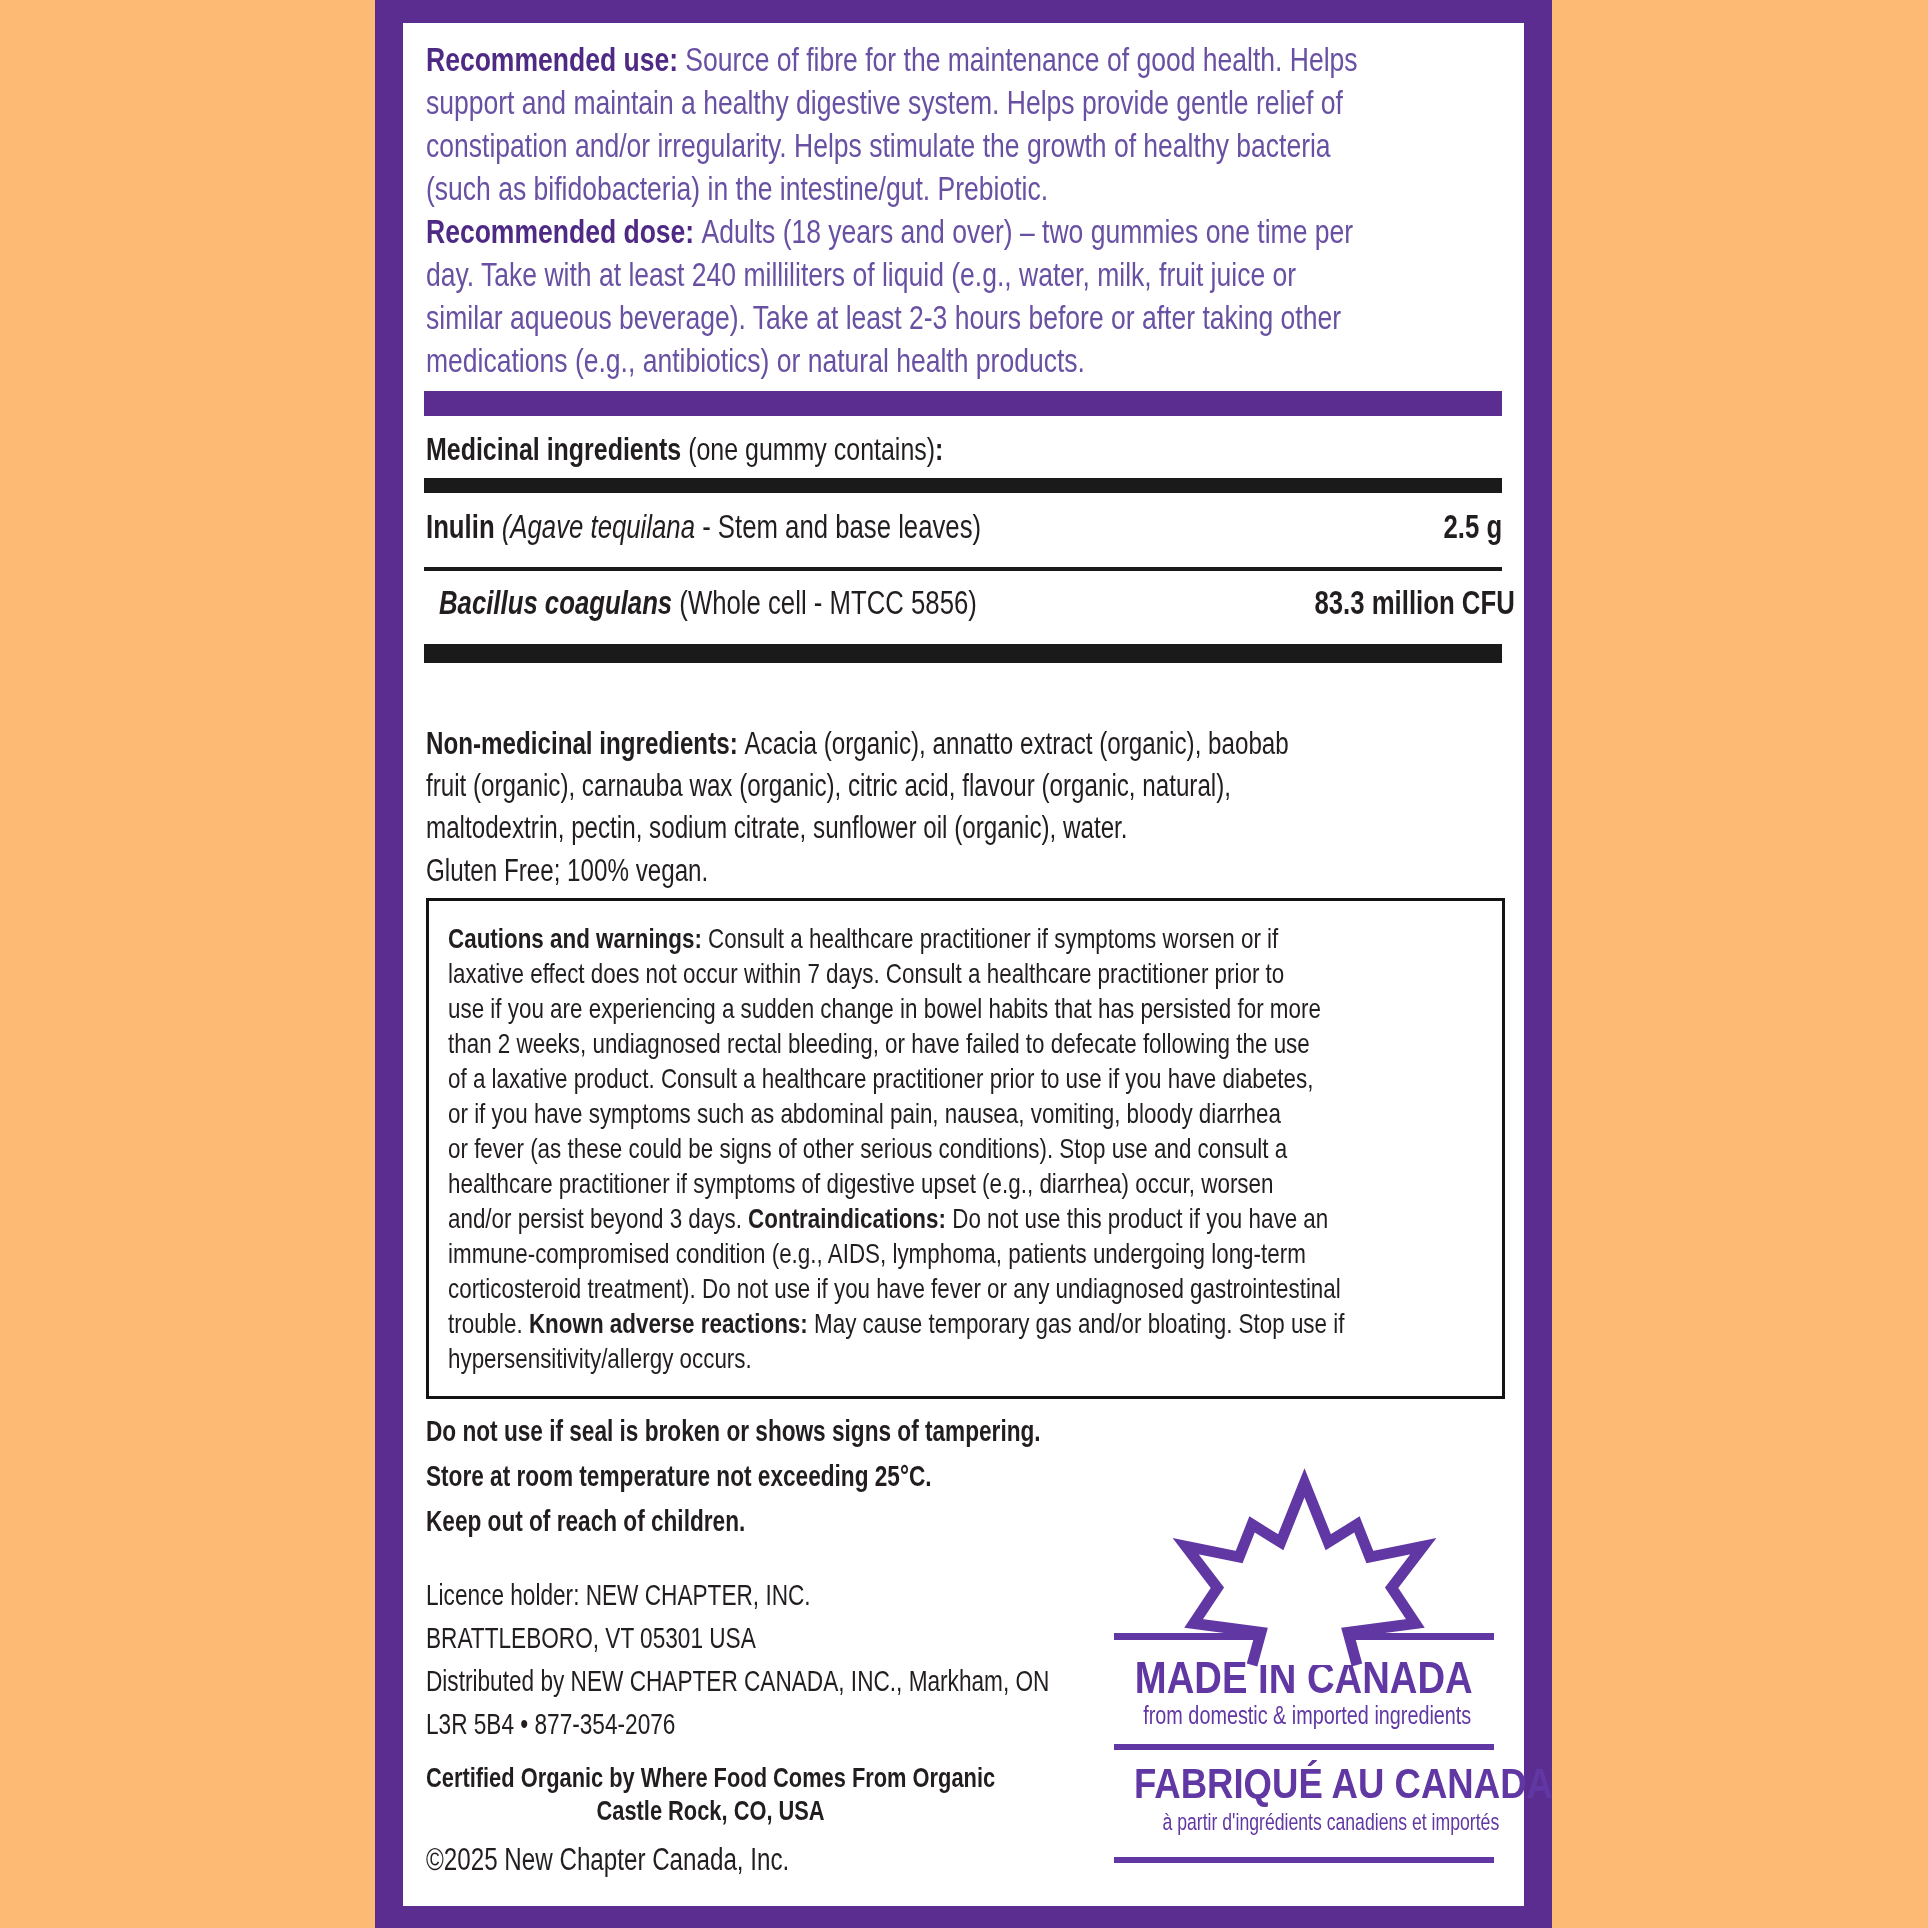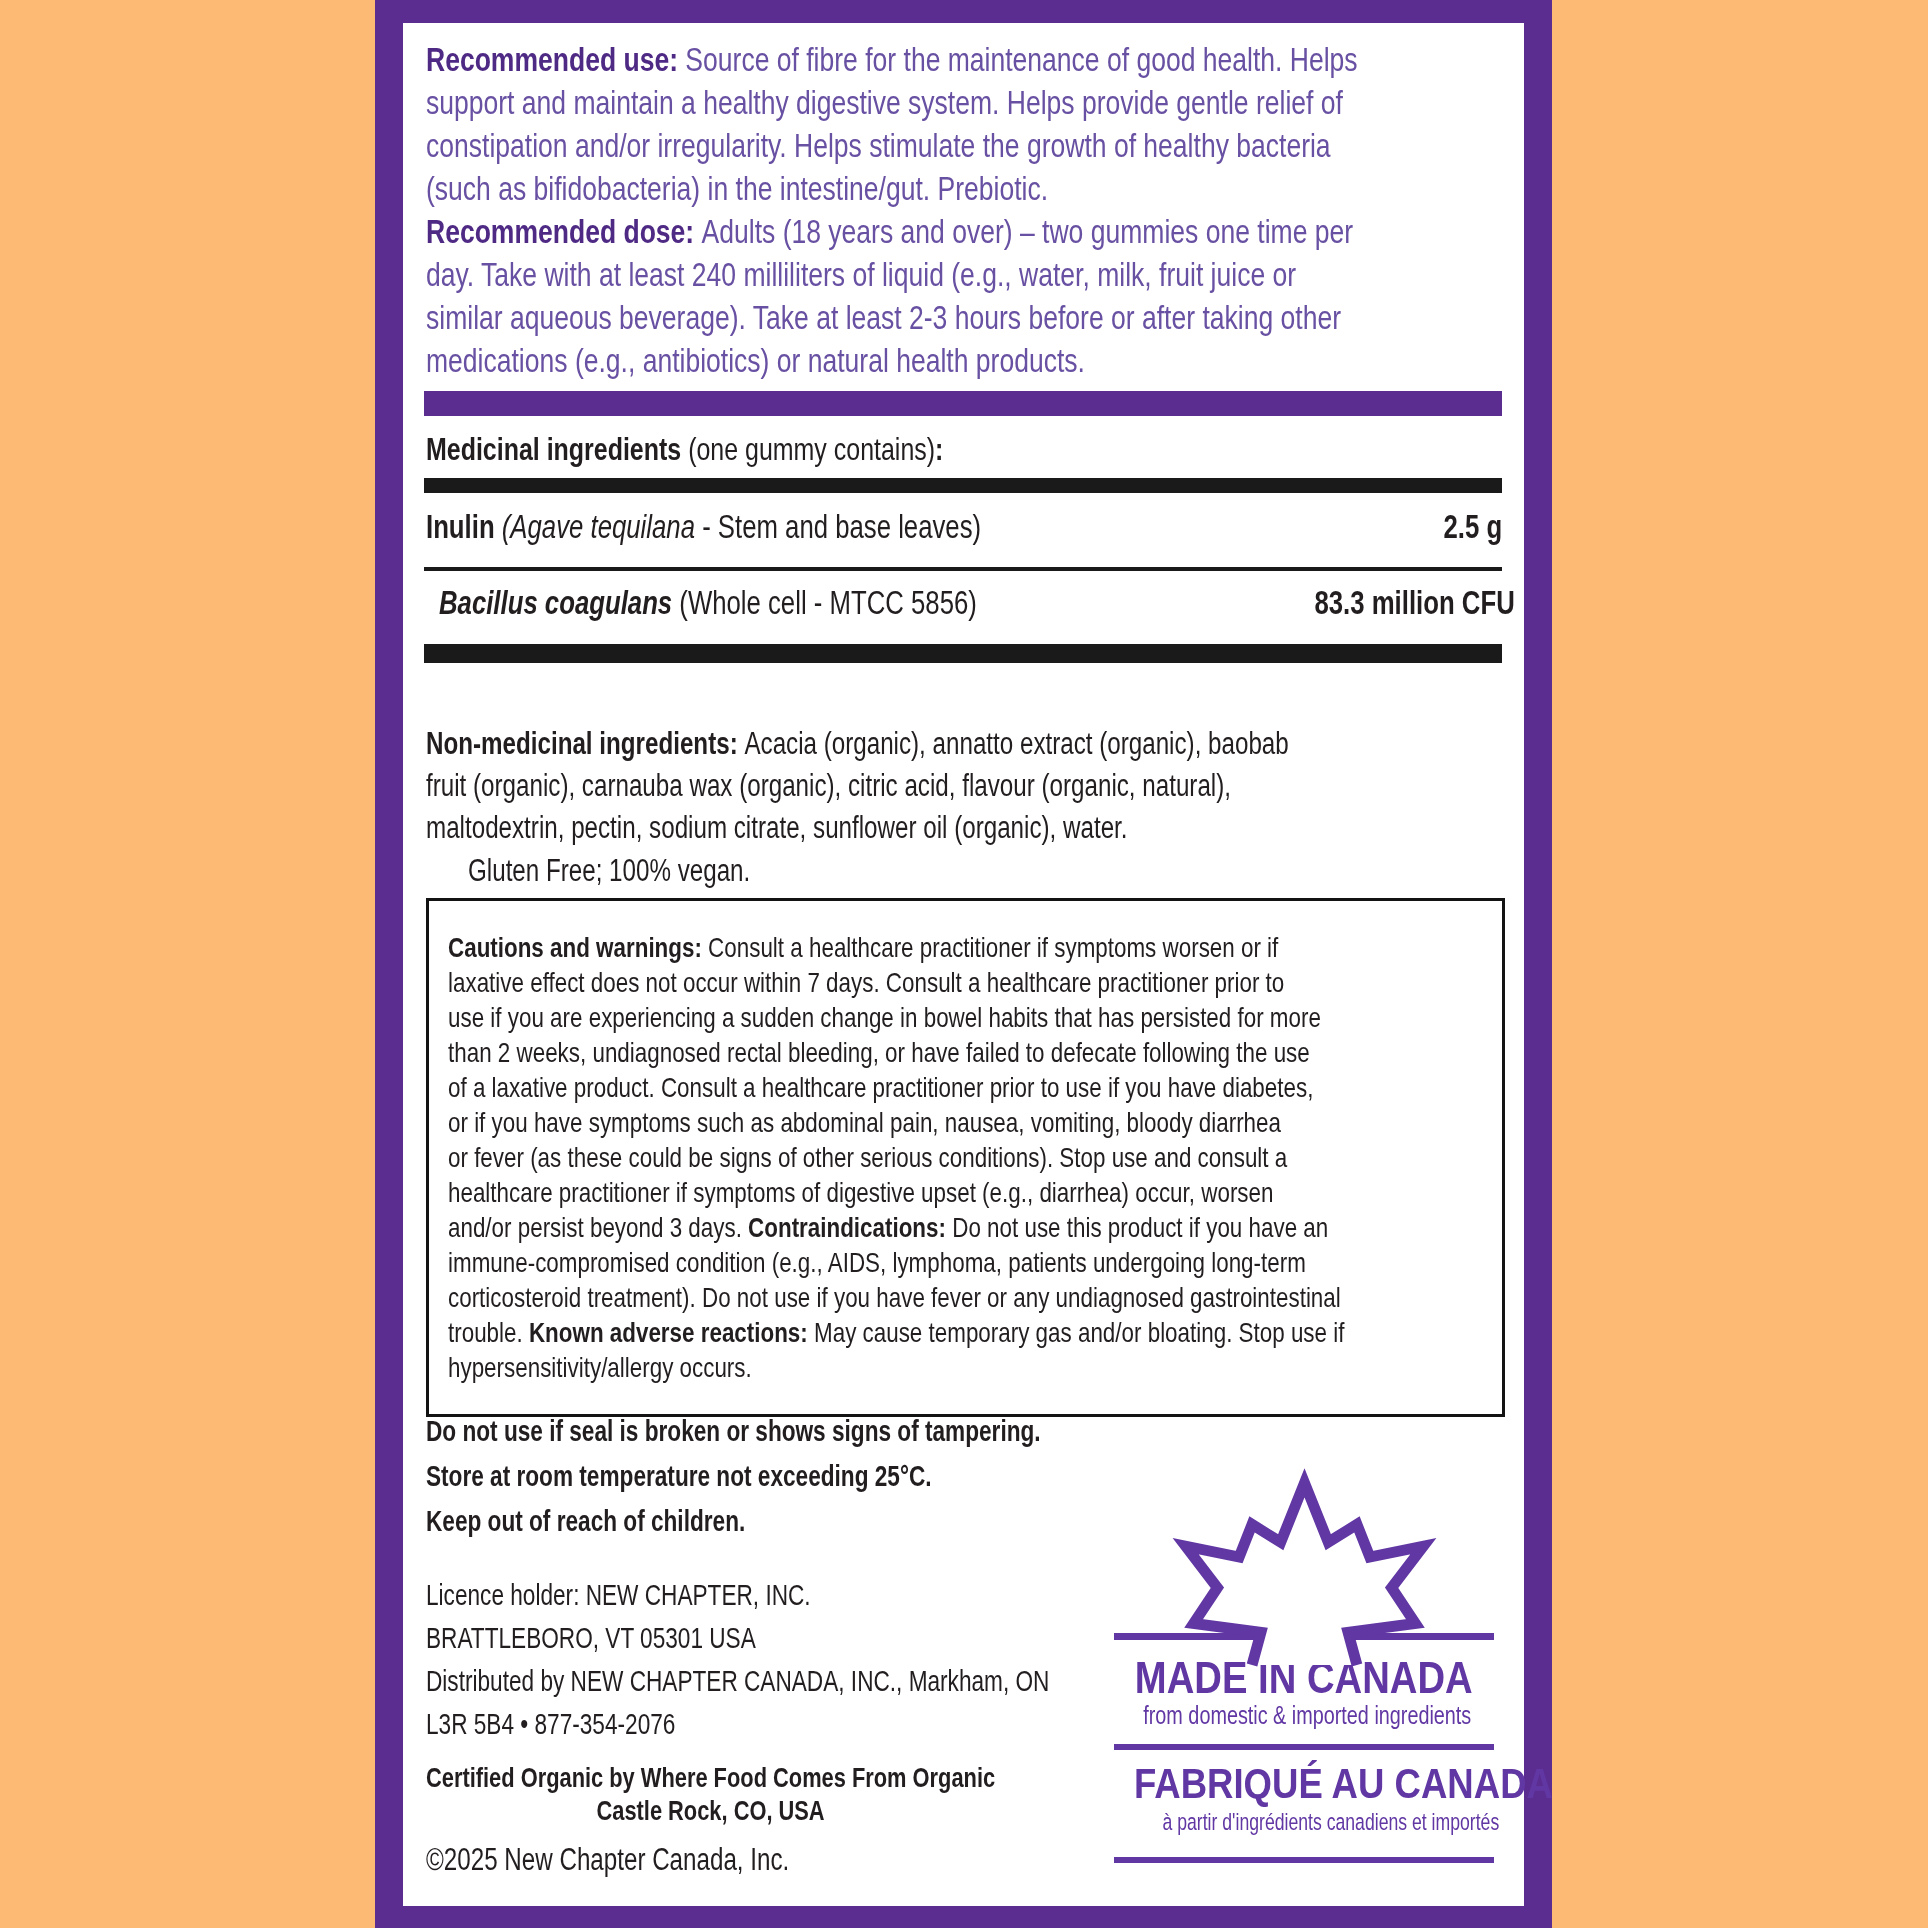--- a/index.html
+++ b/index.html
@@ -13,21 +13,21 @@
   .sxr{transform:scaleX(var(--s,.78));transform-origin:100% 0;white-space:nowrap;}
   .sxc{display:inline-block;transform:scaleX(var(--s,.85));transform-origin:50% 0;white-space:nowrap;}
   .purple-text{color:#6850a2;}
   .purple-text .b{color:#4f2a85;}
   .bar{position:absolute;left:424px;width:1078px;}
   .canada{color:#6137a4;}
   .rule{position:absolute;left:1114px;width:380px;background:#6137a4;}
   #frame{position:absolute;left:375px;top:0;width:1177px;height:1928px;box-sizing:border-box;
     background:#fff;border-style:solid;border-color:#5c2d91;border-width:23.5px 28px 22.6px 28px;}
   #cautions-box{position:absolute;left:426px;top:898px;width:1079px;box-sizing:border-box;
-    border:3.8px solid #131313;padding:29px 19px;}
+    border:3.8px solid #131313;padding:20px 19px;}
   .center-col{position:absolute;left:1097px;width:414px;text-align:center;}
 </style>
 </head>
 <body>
 
 <div id="stage">
 
   <div id="frame"></div>
 
   <div class="abs purple-text" style="left:426px;top:38px;font-size:34px;line-height:43px;">
@@ -67,21 +67,21 @@
 
 
   <div class="abs" style="left:426px;top:723px;font-size:31px;line-height:42px;">
     <div class="sx">
         <div class="ln"><span class="b">Non-medicinal ingredients: </span><span>Acacia (organic), annatto extract (organic), baobab</span></div>
         <div class="ln"><span>fruit (organic), carnauba wax (organic), citric acid, flavour (organic, natural),</span></div>
         <div class="ln"><span>maltodextrin, pectin, sodium citrate, sunflower oil (organic), water.</span></div>
       </div>
   </div>
 
-  <div class="abs" style="left:426px;top:853px;font-size:31px;margin-left:42px;">
+  <div class="abs" style="left:426px;top:853px;font-size:31px;">
     <span class="sx ln" style="display:inline-block;">Gluten Free; 100% vegan.</span>
   </div>
 
   <div id="cautions-box">
     <div class="sx" style="--s:.8;font-size:28px;line-height:35px;">
         <div class="ln"><span class="b">Cautions and warnings: </span><span>Consult a healthcare practitioner if symptoms worsen or if</span></div>
         <div class="ln"><span>laxative effect does not occur within 7 days. Consult a healthcare practitioner prior to</span></div>
         <div class="ln"><span>use if you are experiencing a sudden change in bowel habits that has persisted for more</span></div>
         <div class="ln"><span>than 2 weeks, undiagnosed rectal bleeding, or have failed to defecate following the use</span></div>
         <div class="ln"><span>of a laxative product. Consult a healthcare practitioner prior to use if you have diabetes,</span></div>

